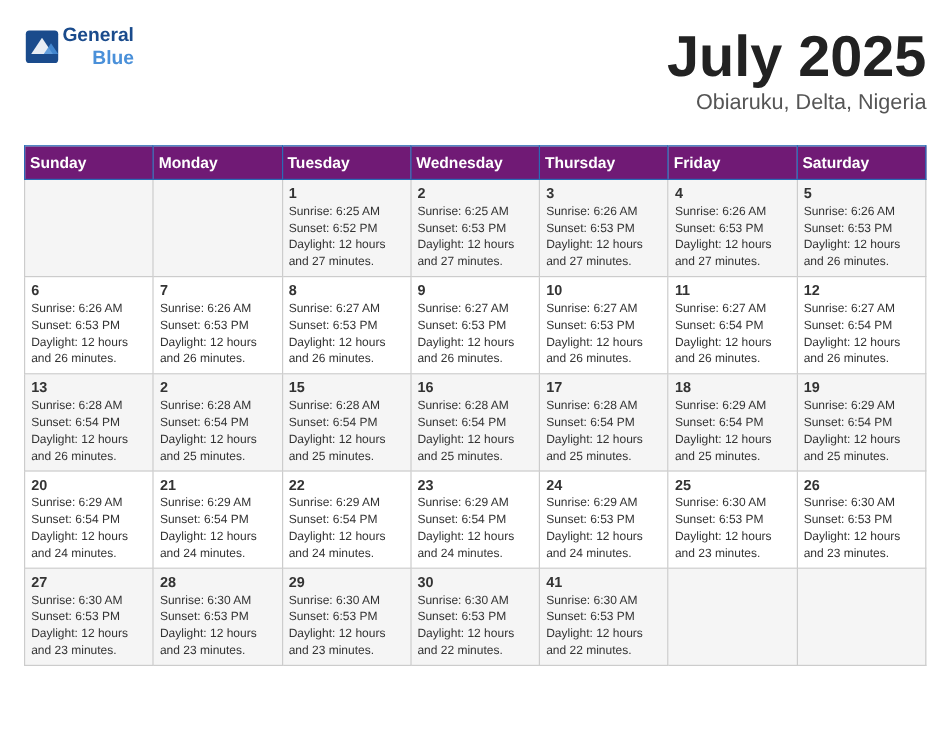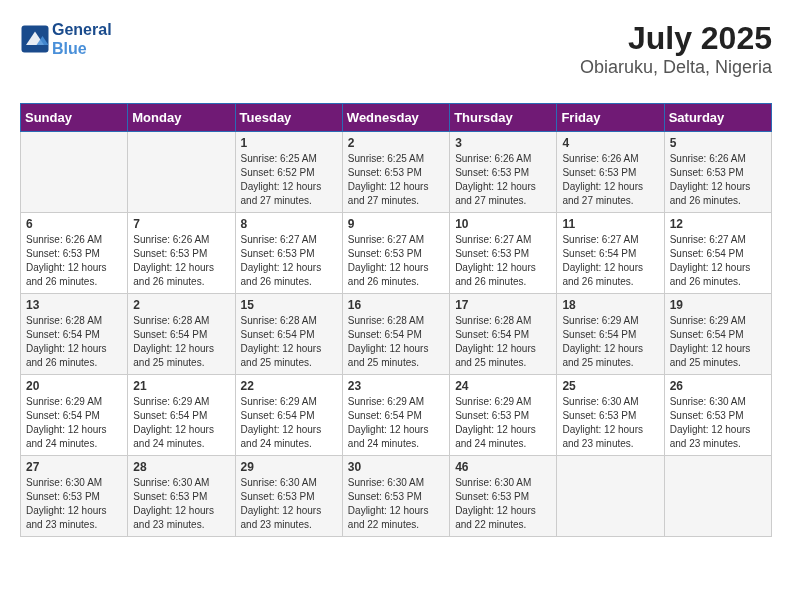--- a/index.html
+++ b/index.html
@@ -22,21 +22,21 @@
     }
     .logo-icon {
       width: 30px;
       height: 30px;
       margin-right: 2px;
     }
     .title-block {
       text-align: right;
     }
     .month-title {
-      font-size: 32px;
+      font-size: 48px;
       font-weight: bold;
       color: #222;
     }
     .location {
       font-size: 18px;
       color: #555;
     }
     table {
       width: 100%;
       border-collapse: collapse;
@@ -86,21 +86,21 @@
 
 <div class="header">
   <div class="logo">
     <svg class="logo-icon" viewBox="0 0 40 40">
       <rect x="2" y="2" width="36" height="36" rx="4" fill="#1a4b8c"></rect>
       <polygon points="8,28 20,10 32,28" fill="white" opacity="0.9"></polygon>
       <polygon points="22,28 30,16 38,28" fill="#4a90d9" opacity="0.85"></polygon>
     </svg>
     <div>
       <div style="font-size:16px;font-weight:bold;color:#1a4b8c;line-height:1.2;">General</div>
-      <div style="font-size:16px;font-weight:bold;color:#4a90d9;line-height:1.2;">Blue</div>
+      <div style="font-size:16px;font-weight:bold;color:#4a90d9;line-height:1.2;text-align:right;">Blue</div>
     </div>
   </div>
   <div class="title-block">
     <div class="month-title">July 2025</div>
     <div class="location">Obiaruku, Delta, Nigeria</div>
   </div>
 </div>
 
 <table>
   <thead>
@@ -300,21 +300,21 @@
 Sunset: 6:53 PM
 Daylight: 12 hours and 23 minutes.</div>
         </td>
         <td>
           <span class="day-num">30</span>
           <div class="day-info" style="white-space: pre-line;">Sunrise: 6:30 AM
 Sunset: 6:53 PM
 Daylight: 12 hours and 22 minutes.</div>
         </td>
         <td>
-          <span class="day-num">46</span>
+          <span class="day-num">41</span>
           <div class="day-info" style="white-space: pre-line;">Sunrise: 6:30 AM
 Sunset: 6:53 PM
 Daylight: 12 hours and 22 minutes.</div>
         </td>
         <td class="empty-cell"></td>
         <td class="empty-cell"></td>
       </tr>
     </tbody>
 </table>
 

